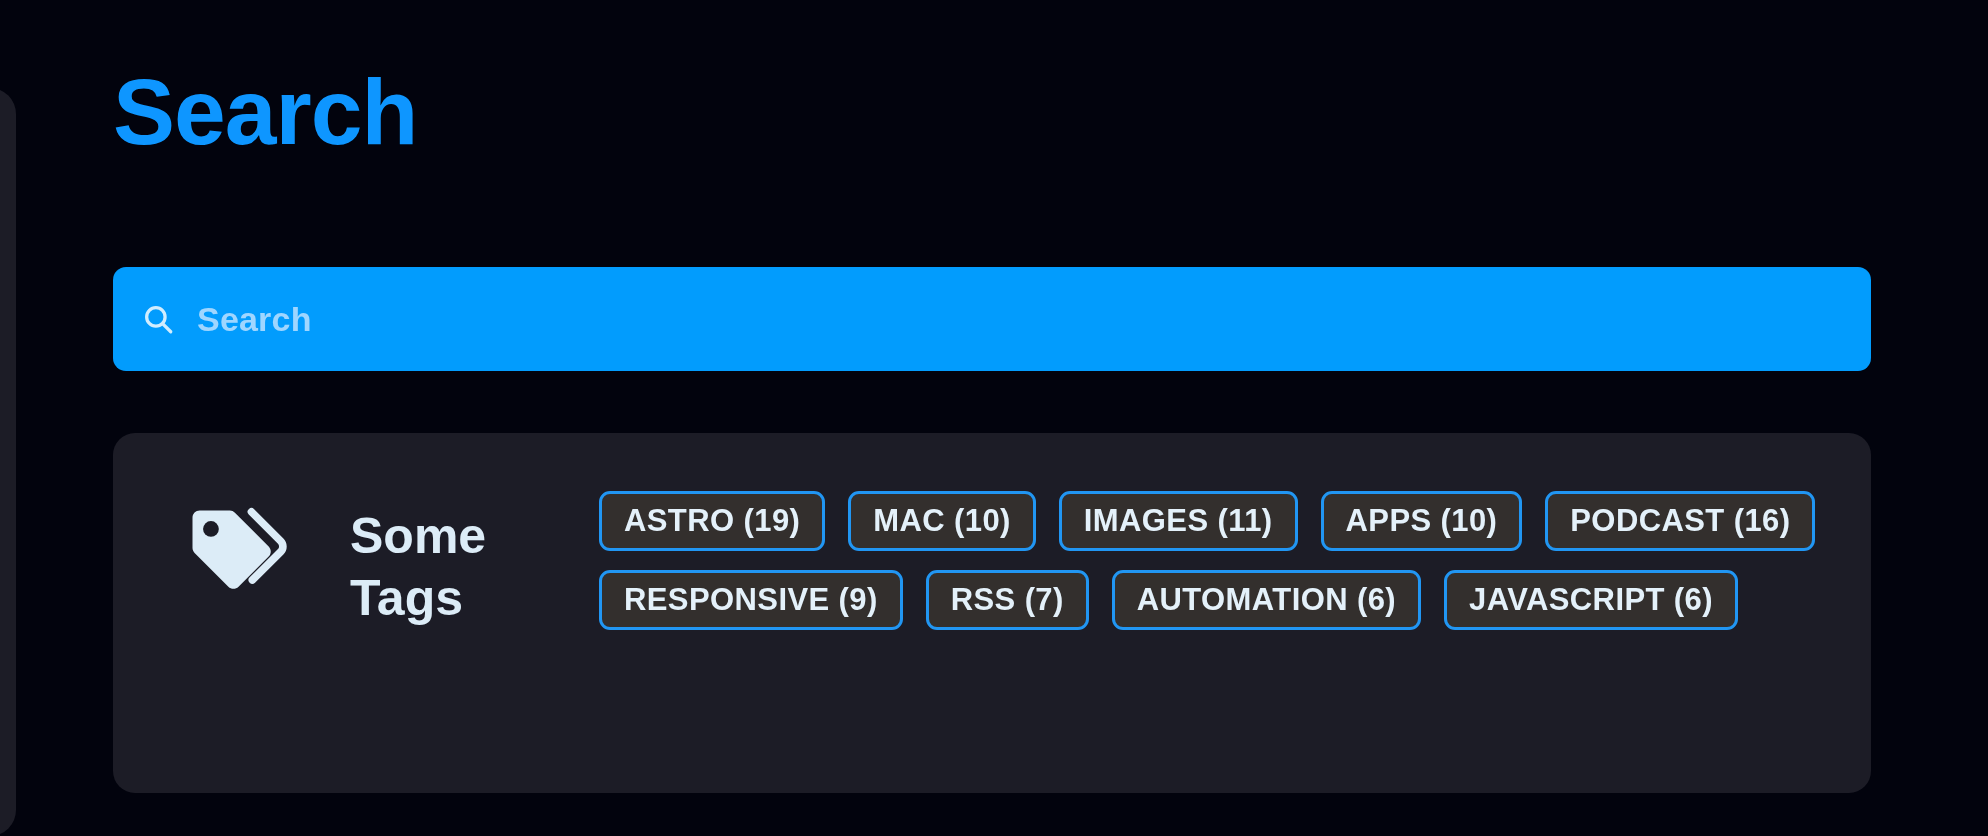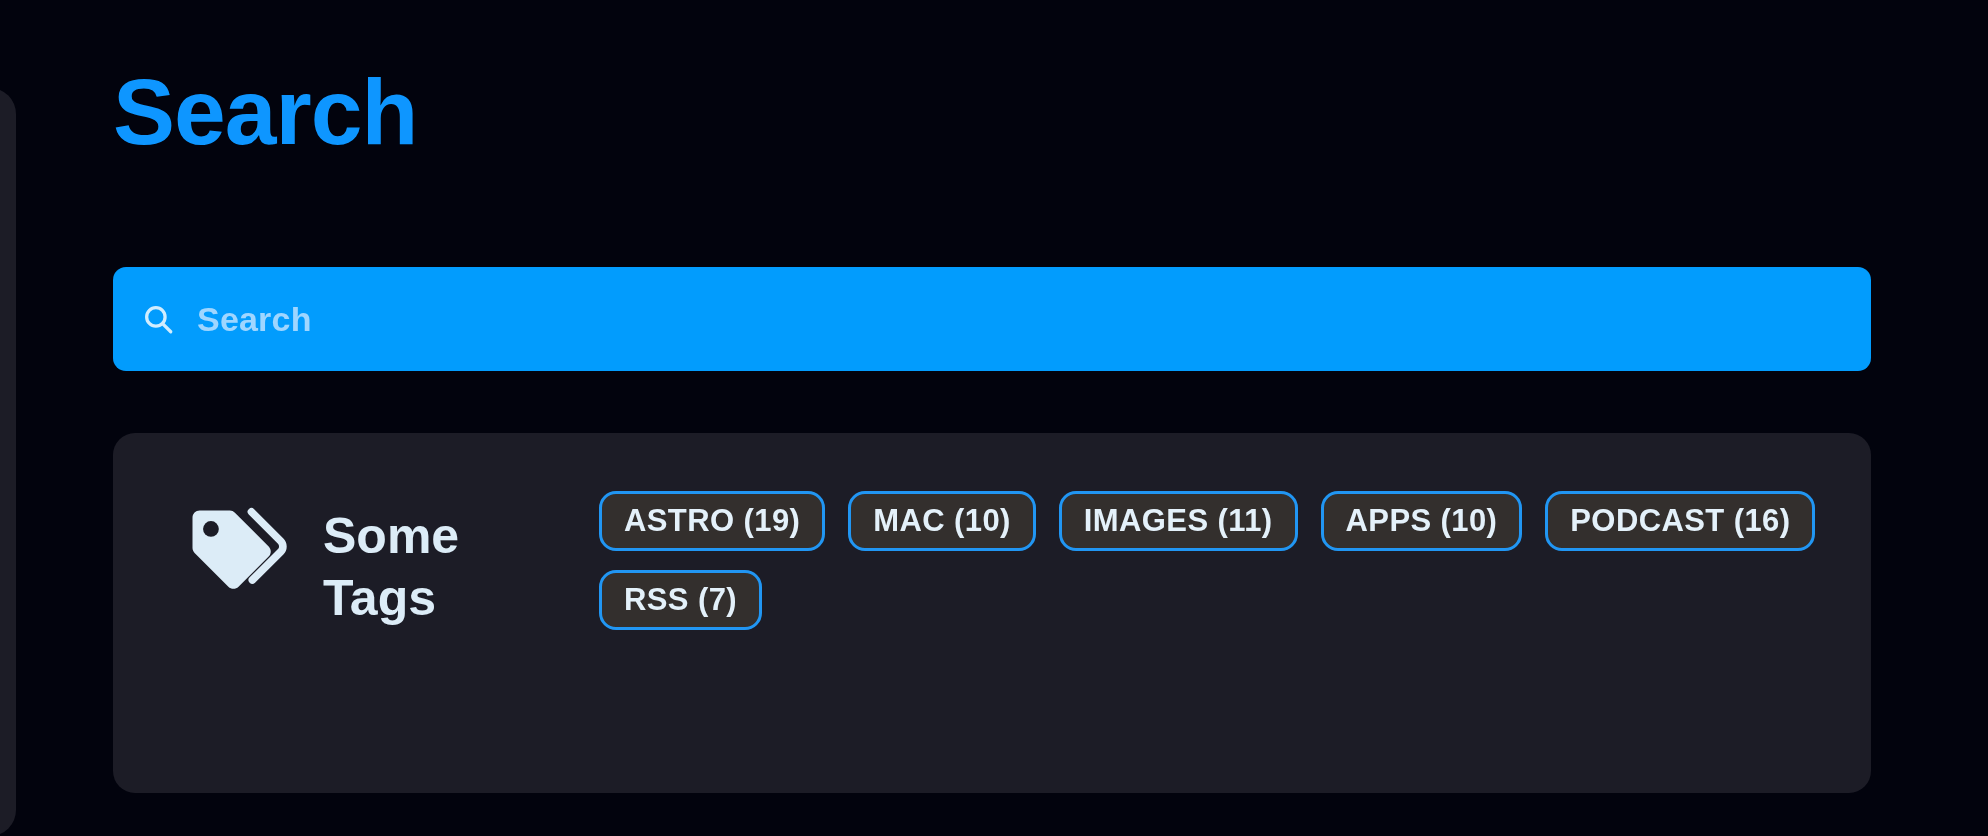--- a/index.html
+++ b/index.html
@@ -103,20 +103,21 @@
     display: flex;
     align-items: flex-start;
     padding: 54px 40px 40px 66px;
   }
 
   .tags-heading-block {
     display: flex;
     align-items: flex-start;
     flex: 0 0 420px;
     padding-top: 10px;
+    gap: 27px;
   }
 
   .tag-icon {
     width: 108px;
     height: 108px;
     flex: 0 0 108px;
     margin-right: 36px;
     display: block;
   }
   .tag-icon svg { display: block; width: 100%; height: 100%; }
@@ -140,21 +141,21 @@
   }
 
   .tag-chip {
     display: inline-flex;
     align-items: center;
     gap: 14px;
     height: 60px;
     padding: 0 22px;
     background: #332f2d;
     border: 3px solid #2196f3;
-    border-radius: 17px;
+    border-radius: 11px;
     color: #e4f1fa;
     font-family: "Liberation Sans", sans-serif;
     font-size: 31px;
     font-weight: 700;
     letter-spacing: 0.4px;
     white-space: nowrap;
     cursor: pointer;
     text-decoration: none;
   }
 
@@ -209,18 +210,27 @@
         <a class="tag-chip">
           <span>IMAGES (11)</span>
         </a>
         <a class="tag-chip">
           <span>APPS (10)</span>
         </a>
         <a class="tag-chip">
           <span>PODCAST (16)</span>
         </a>
         <a class="tag-chip">
+          <span>RESPONSIVE (9)</span>
+        </a>
+        <a class="tag-chip">
           <span>RSS (7)</span>
+        </a>
+        <a class="tag-chip">
+          <span>AUTOMATION (6)</span>
+        </a>
+        <a class="tag-chip">
+          <span>JAVASCRIPT (6)</span>
         </a>
       </div>
 
   </div>
 </div>
 
 </body></html>

